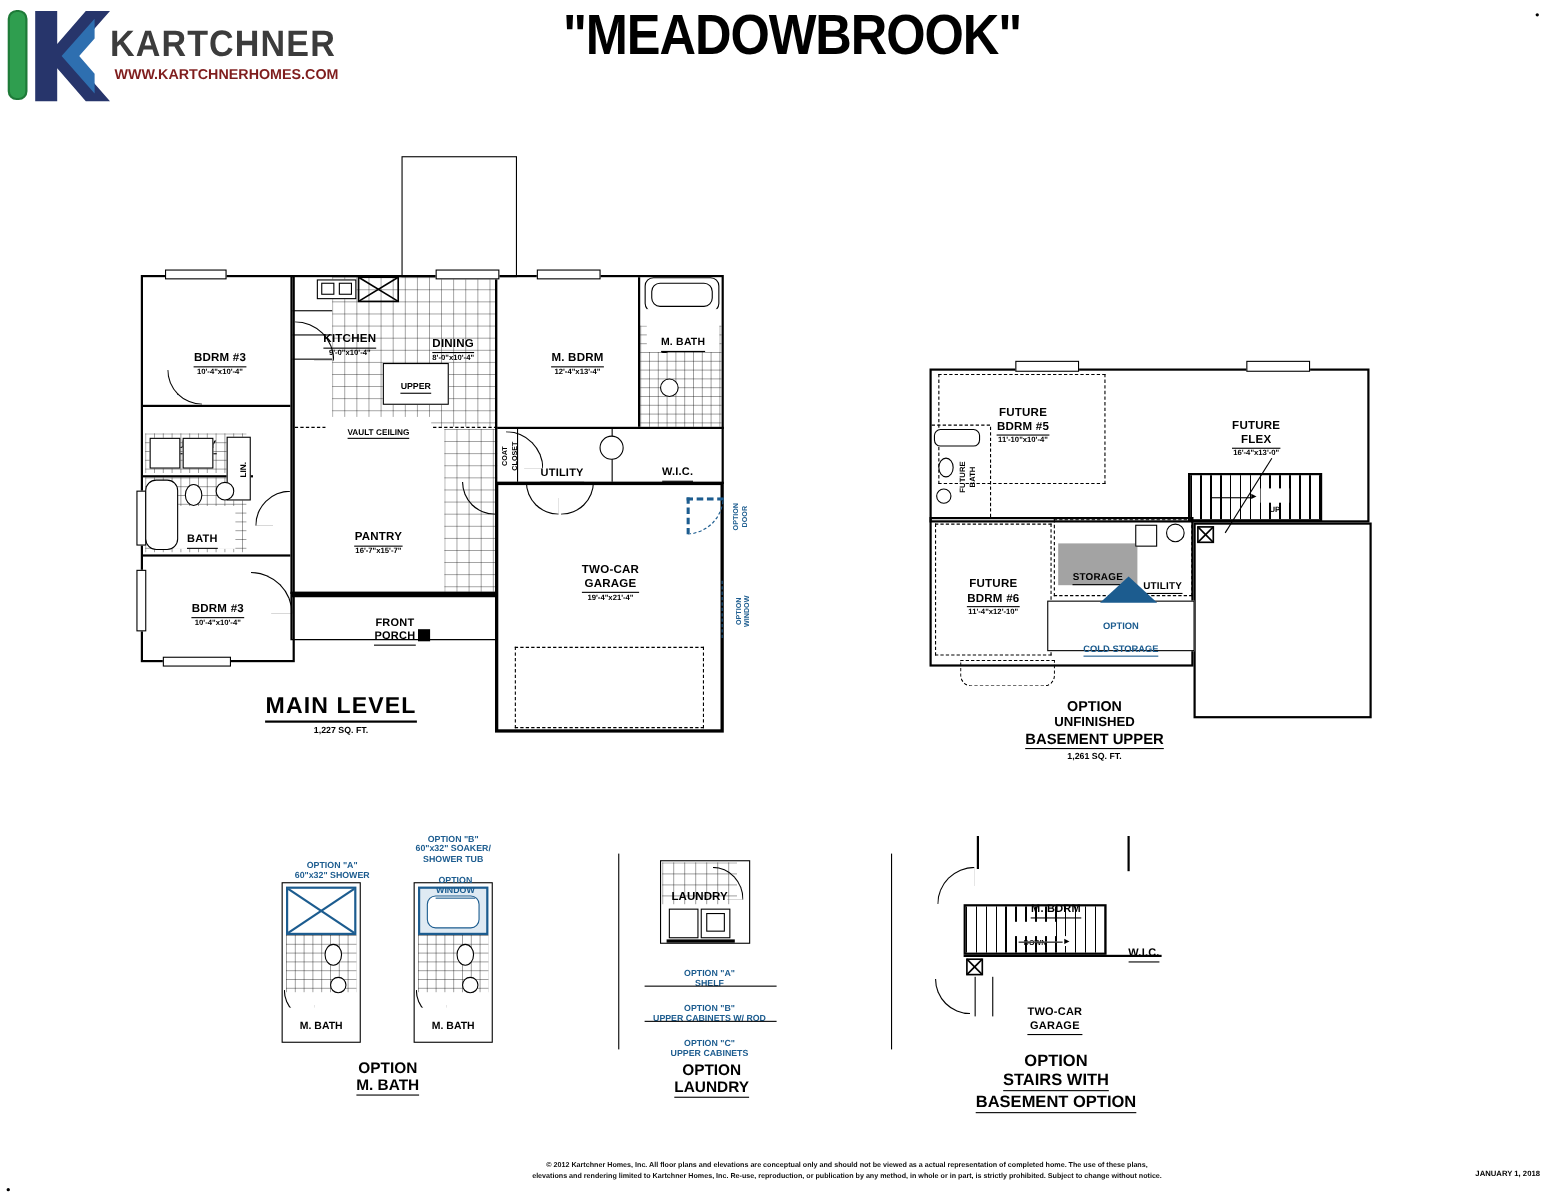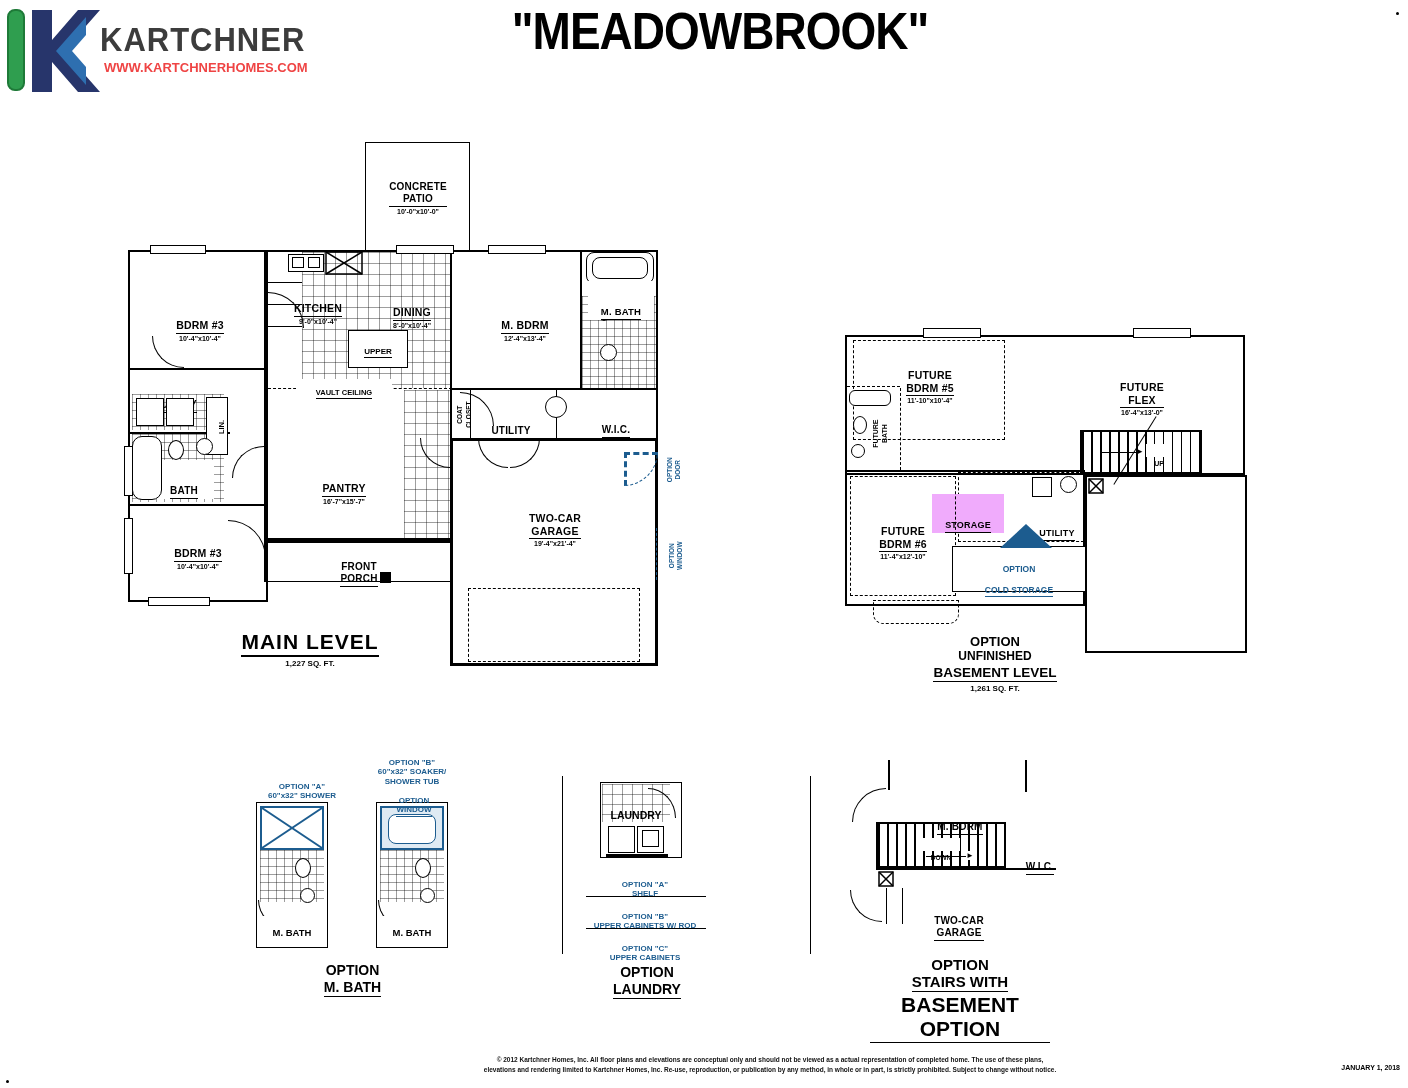--- a/index.html
+++ b/index.html
@@ -45,31 +45,26 @@
 <body>
 
 <div id="page">
 
   <svg style="left:6px;top:8px" width="96" height="86" viewBox="0 0 96 86">
     <rect x="2" y="2" width="16" height="80" rx="7" fill="#2f9e4f" stroke="#1e7a38" stroke-width="2"></rect>
     <polygon fill="#27356b" points="26,2 46,2 46,32 72,2 94,2 58,43 94,84 72,84 46,54 46,84 26,84"></polygon>
     <polygon fill="#2e6fb0" points="50,43 80,9 80,27 66,43 80,59 80,77"></polygon>
   </svg>
   <div class="title" style="left:100px;top:22px;width:270px;font-size:31px;letter-spacing:1px;color:#3c3c3c;transform:scaleY(1.08);text-align:left">KARTCHNER</div>
-  <div class="title" style="left:104px;top:60px;width:270px;font-size:13px;color:#ef4444;text-align:left;font-weight:bold">WWW.KARTCHNERHOMES.COM</div>
+  <div class="title" style="left:104px;top:60px;width:270px;font-size:13px;color:#7f1d1d;text-align:left;font-weight:bold">WWW.KARTCHNERHOMES.COM</div>
   <div class="title" style="left:420px;top:4px;width:600px;font-size:46px;letter-spacing:-1px;transform:scaleY(1.12)">"MEADOWBROOK"</div>
   <div class="dot" style="left:1396px;top:12px"></div>
   <div class="dot" style="left:6px;top:1080px"></div>
 
   <div class="wall w15" style="left:365px;top:142px;width:105px;height:110px"></div>
-  <div class="rm" style="left:368px;top:162px;width:100px">
-    <span class="nm u" style="font-size:10px">CONCRETE
-PATIO</span>
-    <span class="dm">10'-0"x10'-0"</span>
-  </div>
 
   <div class="wall w25" style="left:128px;top:250px;width:140px;height:352px"></div>
   <div class="wall w25" style="left:264px;top:250px;width:188px;height:290px"></div>
   <div class="wall w25" style="left:450px;top:250px;width:208px;height:190px"></div>
   <div class="wall w3" style="left:450px;top:438px;width:208px;height:228px"></div>
   <div class="wall" style="left:264px;top:538px;width:188px;height:44px;border-width:5px 2px 1.5px 2px"></div>
 
   <div class="tile" style="left:302px;top:252px;width:148px;height:136px"></div>
   <div class="tile" style="left:404px;top:390px;width:48px;height:148px"></div>
   <div class="tile tile8" style="left:582px;top:296px;width:74px;height:92px"></div>
@@ -215,21 +210,21 @@
 BATH</span></div>
 
   <div class="stairs" style="left:1080px;top:430px;width:122px;height:44px"></div>
   <div class="abs" style="left:1095px;top:450px;width:80px;border-top:1.5px solid #000;transform:rotate(-58deg)"></div>
   <div class="rm" style="left:1146px;top:444px;width:26px;height:13px;background:#fff;font-size:7px;line-height:13px">
     <span>UP</span></div>
   <div class="lh lh15" style="left:1100px;top:452px;width:38px"></div>
   <div class="abs" style="left:1136px;top:447px;font-size:8px">►</div>
 
   <div class="dashbox" style="left:958px;top:472px;width:126px;height:70px"></div>
-  <div class="rm" style="left:932px;top:494px;width:72px;background:#f0abfc">
+  <div class="rm" style="left:962px;top:494px;width:72px;background:#a3a3a3">
     <span class="nm u" style="font-size:9px">STORAGE</span></div>
   <div class="rm" style="left:1026px;top:502px;width:62px">
     <span class="nm u" style="font-size:9px">UTILITY</span></div>
   <div class="fix" style="left:1032px;top:477px;width:20px;height:20px"></div>
   <div class="fix round" style="left:1060px;top:476px;width:17px;height:17px"></div>
 
   <div class="dashbox" style="left:850px;top:476px;width:106px;height:120px"></div>
   <div class="rm" style="left:856px;top:506px;width:94px">
     <span class="nm u">FUTURE
 BDRM #6</span>
@@ -244,21 +239,21 @@
 
   <svg style="left:1089px;top:479px" width="14" height="14">
     <rect x="0" y="0" width="14" height="14" fill="none" stroke="#000" stroke-width="1.5"></rect>
     <line class="xline" x1="0" y1="0" x2="14" y2="14"></line>
       <line class="xline" x1="14" y1="0" x2="0" y2="14"></line>
   </svg>
 
   <div class="title" style="left:905px;top:634px;width:180px">
     <span style="display:block;font-size:13px">OPTION</span>
     <span style="display:block;font-size:12px">UNFINISHED</span>
-    <span class="u" style="font-size:13.5px">BASEMENT LEVEL</span>
+    <span class="u" style="font-size:13.5px">BASEMENT UPPER</span>
     <span style="display:block;font-size:8px;margin-top:2px">1,261 SQ. FT.</span>
   </div>
 
   <div class="lv lv15" style="left:562px;top:776px;height:178px"></div>
   <div class="lv lv15" style="left:810px;top:776px;height:178px"></div>
 
   <div class="rm blue" style="left:252px;top:772px;width:100px;font-size:8px">
     <span>OPTION "A"
 60"x32" SHOWER</span></div>
   <div class="rm blue" style="left:352px;top:748px;width:120px;font-size:8px">
@@ -345,21 +340,21 @@
   <div class="arc abl" style="left:850px;top:890px;width:32px;height:32px"></div>
   <div class="lv lv15" style="left:886px;top:888px;height:36px"></div>
   <div class="lv lv15" style="left:902px;top:888px;height:36px"></div>
   <div class="rm" style="left:922px;top:896px;width:74px">
     <span class="nm u" style="font-size:10px">TWO-CAR
 GARAGE</span></div>
 
   <div class="title blue" style="left:870px;top:956px;width:180px">
     <span style="display:block;font-size:15px">OPTION</span>
     <span class="u" style="font-size:15px">STAIRS WITH</span>
-    <span class="u" style="font-size:21px;display:inline-block;margin-top:1px">BASEMENT OPTION</span>
+    <span class="u" style="font-size:15px;display:inline-block;margin-top:1px">BASEMENT OPTION</span>
   </div>
 
   <div class="title" style="left:420px;top:1055px;width:700px;font-size:6.5px;font-weight:bold;line-height:1.6;color:#111">
     <span style="display:block">© 2012 Kartchner Homes, Inc.  All floor plans and elevations are conceptual only and should not be viewed as a actual representation of completed home.  The use of these plans,</span>
     <span style="display:block">elevations and rendering limited to Kartchner Homes, Inc.  Re-use, reproduction, or publication by any method, in whole or in part, is strictly prohibited.  Subject to change without notice.</span>
   </div>
   <div class="title" style="left:1290px;top:1064px;width:110px;font-size:7px;text-align:right">
     <span>JANUARY 1, 2018</span>
   </div>
 

